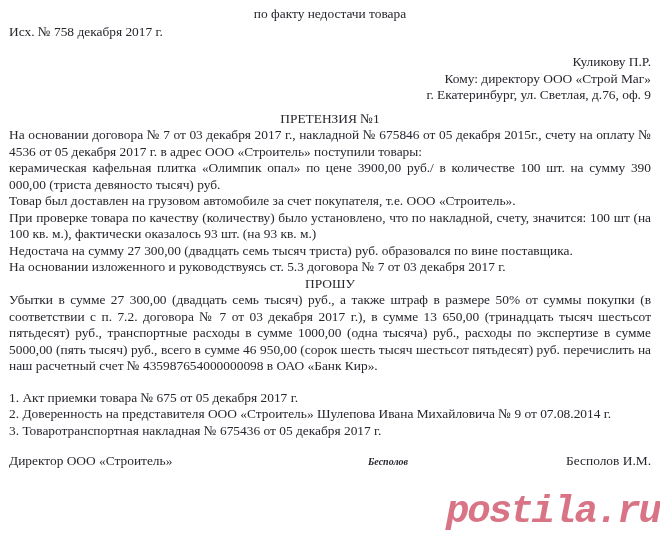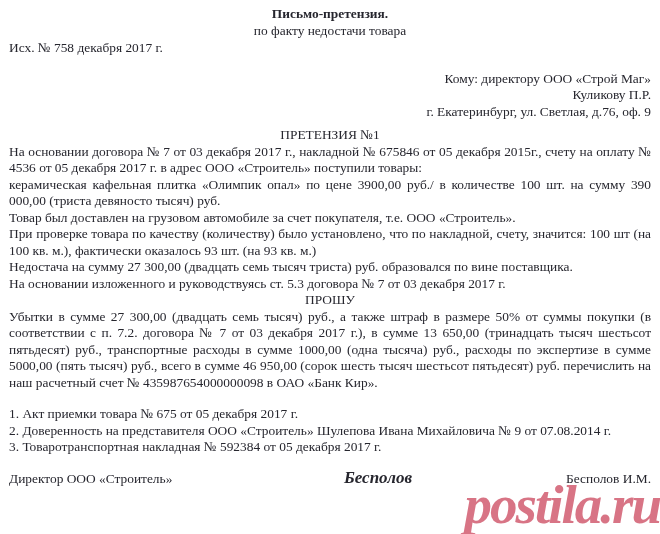--- a/index.html
+++ b/index.html
@@ -42,85 +42,83 @@
     text-align: center;
   }
   .request-paragraph {
     text-align: justify;
   }
   .attachments { margin-top: 15px; }
   .signature-row {
     display: flex;
     align-items: baseline;
     margin-top: 14px;
-    gap: 24px;
   }
   .signature-position { flex: 1 1 auto; }
   .signature-script {
     width: 155px;
     font-style: italic;
     font-weight: bold;
-    font-size: 17px;
+    font-size: 10px;
   }
   .signature-name {
     width: 128px;
     text-align: right;
     white-space: nowrap;
   }
   .watermark {
     position: absolute;
     right: 0px;
     bottom: 2px;
-    font-family: Liberation Serif, serif;
+    font-family: Liberation Mono, monospace;
     font-weight: bold;
     font-style: italic;
-    font-size: 55px;
+    font-size: 39px;
     letter-spacing: -2px;
     line-height: 1;
     opacity: 0.92;
     pointer-events: none;
   }
 </style>
 </head>
 <body>
 
 <div class="page">
 
-  <div class="doc-title">Письмо-претензия.</div>
   <div class="doc-subtitle">по факту недостачи товара</div>
 
   <div class="meta-row">
     <span>Исх. № 75</span>
     <span>8 декабря 2017 г.</span>
   </div>
 
   <div class="recipient-block">
+    <div>Куликову П.Р.</div>
     <div>Кому: директору ООО «Строй Маг»</div>
-    <div>Куликову П.Р.</div>
     <div>г. Екатеринбург, ул. Светлая, д.76, оф. 9</div>
   </div>
 
   <div class="claim-heading">ПРЕТЕНЗИЯ №1</div>
 
   <div class="claim-body">
     <p>На основании договора № 7 от 03 декабря 2017 г., накладной № 675846 от 05 декабря 2015г., счету  на оплату № 4536 от 05 декабря 2017 г. в адрес ООО «Строитель» поступили товары:</p>
     <p>керамическая кафельная плитка «Олимпик опал» по цене 3900,00 руб./ в количестве 100 шт. на сумму 390 000,00 (триста девяносто тысяч) руб.</p>
     <p>Товар был доставлен на грузовом автомобиле за счет покупателя, т.е. ООО «Строитель».</p>
     <p>При проверке товара по качеству (количеству) было установлено, что по накладной, счету, значится: 100 шт (на 100 кв. м.), фактически оказалось 93 шт. (на 93 кв. м.)</p>
     <p>Недостача на сумму 27 300,00 (двадцать семь тысяч триста) руб. образовался по вине поставщика.</p>
     <p>На основании изложенного и руководствуясь ст. 5.3 договора № 7 от 03 декабря 2017 г.</p>
   </div>
 
   <div class="request-heading">ПРОШУ</div>
   <p class="request-paragraph">Убытки в сумме  27 300,00 (двадцать семь тысяч) руб., а также штраф в размере 50% от суммы покупки (в соответствии с п. 7.2. договора № 7 от 03 декабря 2017 г.), в сумме 13 650,00  (тринадцать тысяч шестьсот пятьдесят) руб.,  транспортные расходы  в сумме 1000,00 (одна тысяча) руб., расходы по экспертизе в сумме 5000,00 (пять тысяч) руб., всего в сумме 46 950,00 (сорок шесть тысяч шестьсот пятьдесят) руб. перечислить на  наш  расчетный счет № 435987654000000098 в ОАО «Банк Кир».</p>
 
   <div class="attachments">
     <div>1. Акт приемки товара № 675 от 05 декабря 2017 г.</div>
     <div>2. Доверенность на представителя ООО «Строитель» Шулепова Ивана Михайловича № 9 от 07.08.2014 г.</div>
-    <div>3. Товаротранспортная накладная № 592384 от 05 декабря 2017 г.</div>
+    <div>3. Товаротранспортная накладная № 675436 от 05 декабря 2017 г.</div>
   </div>
 
   <div class="signature-row">
     <span class="signature-position">Директор ООО «Строитель»</span>
     <span class="signature-script">Бесполов</span>
     <span class="signature-name">Бесполов И.М.</span>
   </div>
 
   <div class="watermark" style="color: rgb(213, 105, 123);">postila.ru</div>
 

